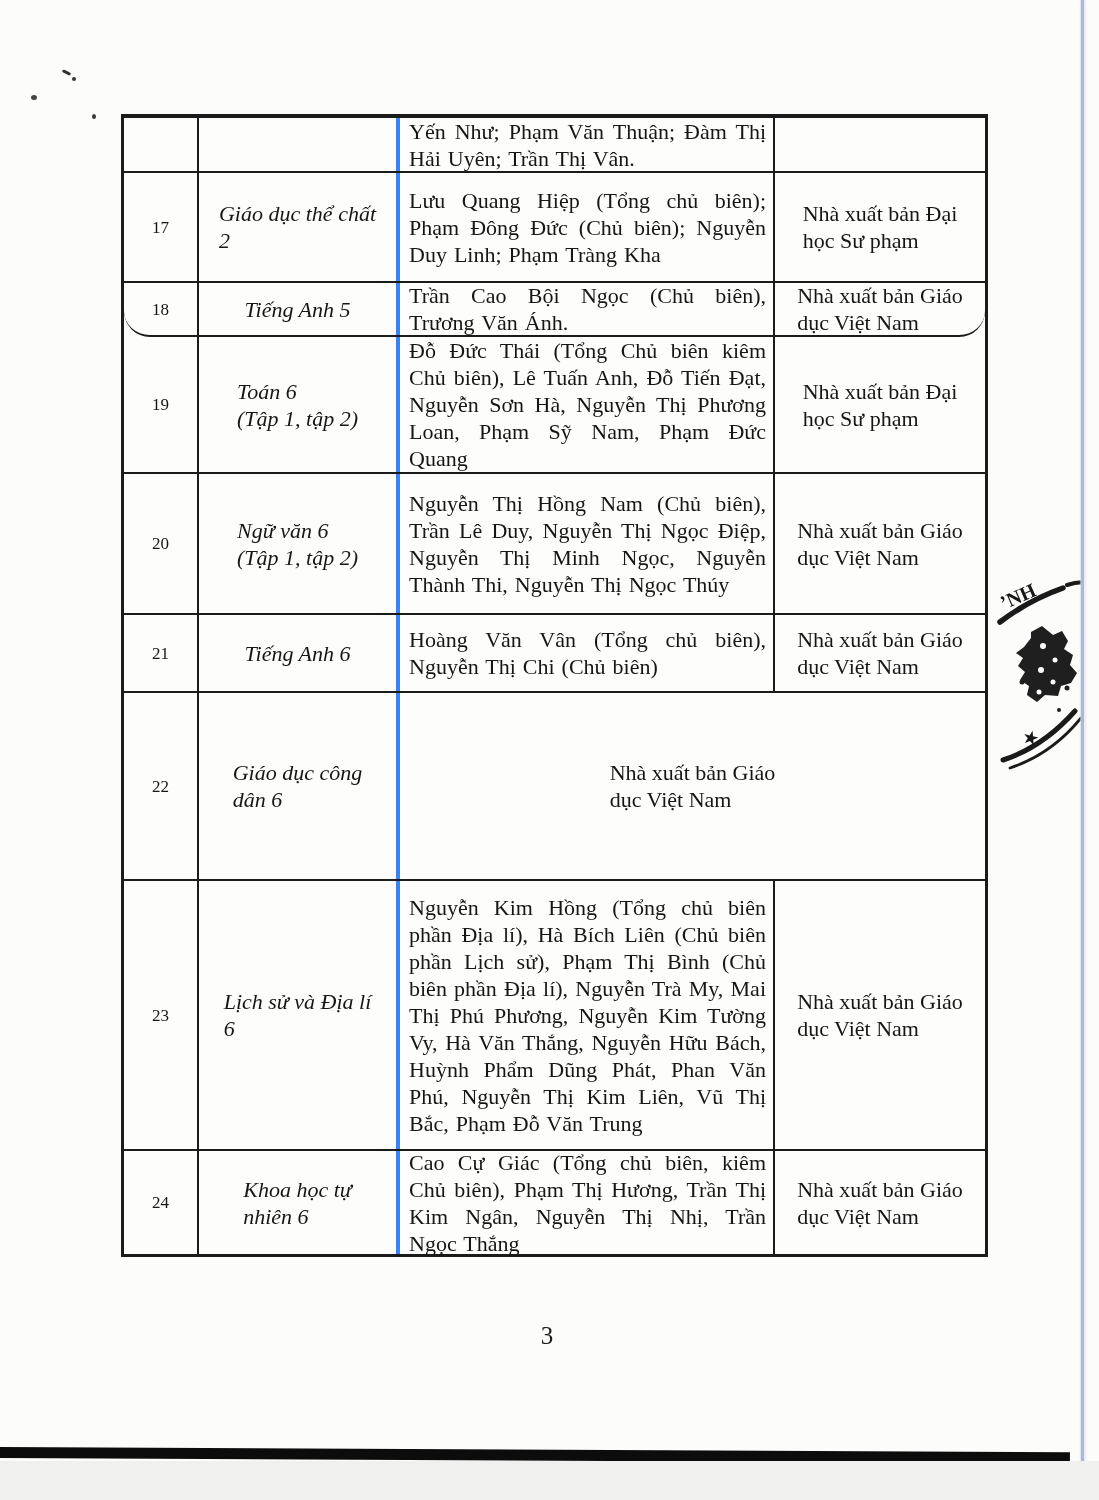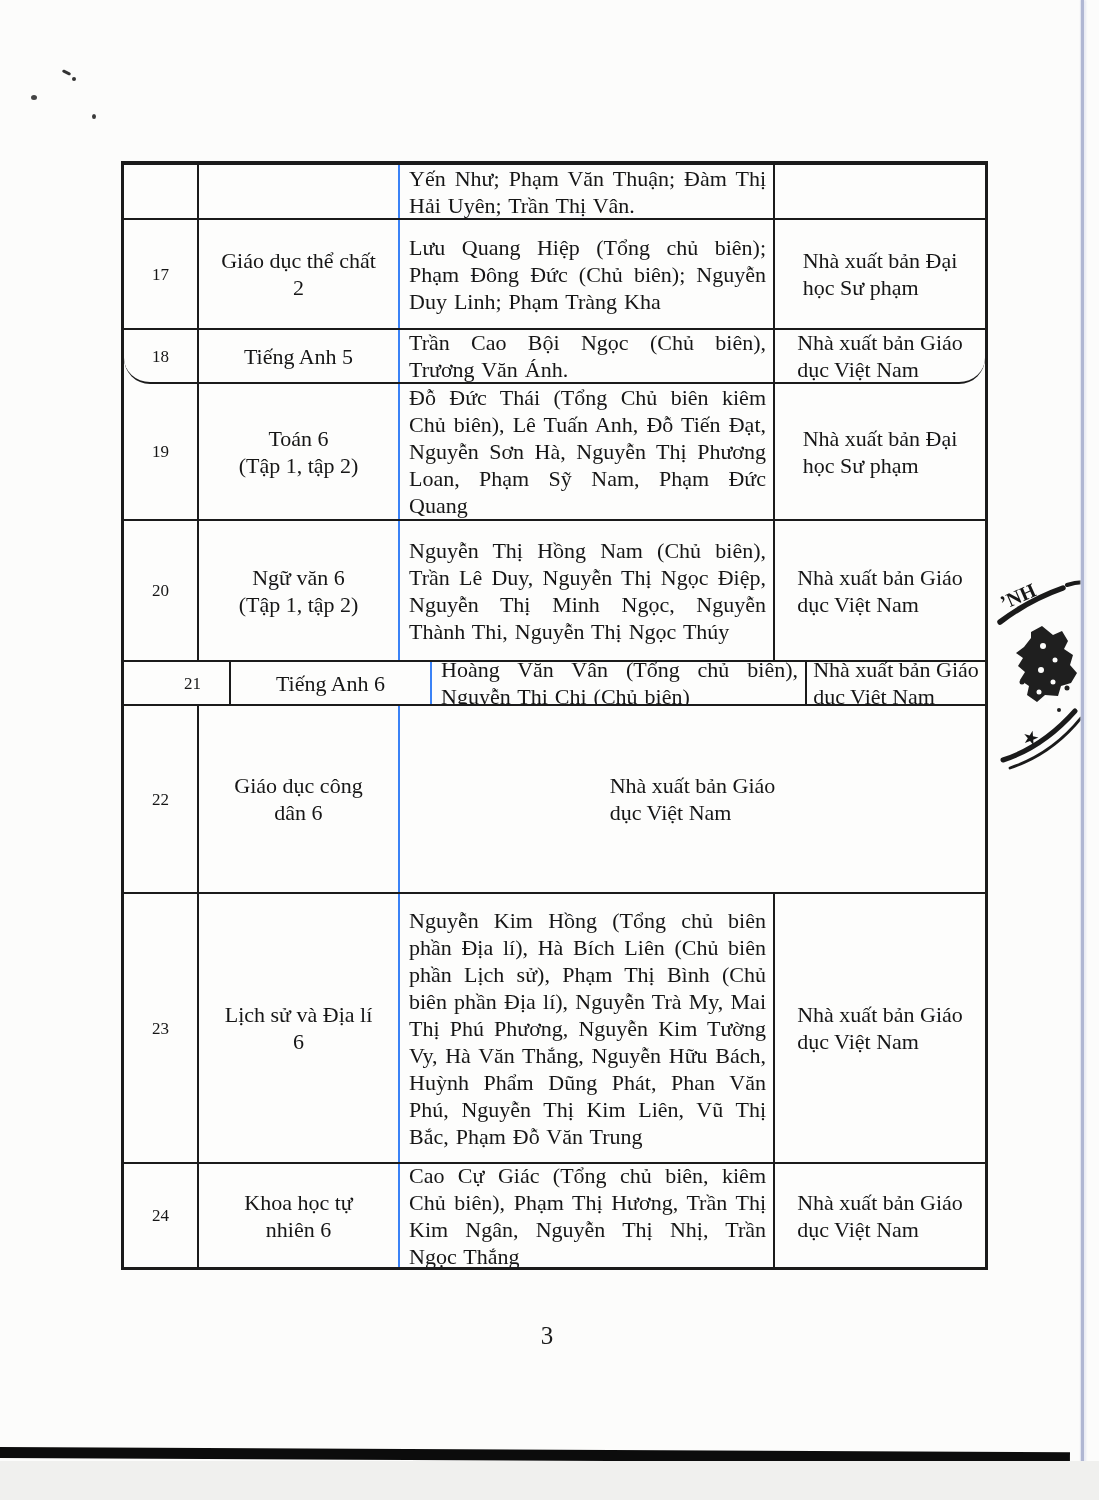--- a/index.html
+++ b/index.html
@@ -10,50 +10,49 @@
     color:#161616;
   }
   .page{position:absolute;inset:0;}
 
   
   .doc-table{
     position:absolute;left:121px;top:114px;width:867px;
     border:3px solid #1b1b1b;border-top-width:4px;
     background:#fdfdfc;
     box-sizing:border-box;
-    margin-top:47px;
   }
   .t-row{
     display:flex;align-items:stretch;
     border-bottom:2px solid #1b1b1b;
     box-sizing:border-box;
   }
   .t-row:last-child{border-bottom:none;}
   .t-row:nth-child(1){height:55px;}
   .t-row:nth-child(2){height:110px;}
   .t-row:nth-child(3){height:54px;border-radius:26px;}
   .t-row:nth-child(4){height:137px;}
   .t-row:nth-child(5){height:141px;}
-  .t-row:nth-child(6){height:44px;padding-left:32px;}
+  .t-row:nth-child(6){height:78px;}
   .t-row:nth-child(7){height:188px;}
   .t-row:nth-child(8){height:270px;}
   .t-row:nth-child(9){height:103px;}
   .cell{
     box-sizing:border-box;overflow:hidden;
     display:flex;flex-direction:column;justify-content:center;
     font-size:22px;line-height:27px;
   }
   .c-no{
     width:75px;border-right:2px solid #1b1b1b;
     align-items:center;text-align:center;font-size:17px;
   }
   .c-title{
-    width:201px;border-right:2px solid #3b82f6;
-    align-items:center;text-align:center;
-    white-space:pre-line;padding:0 6px;
+    width:201px;border-right:4px solid #3b82f6;
+    align-items:center;text-align:left;
+    white-space:pre-line;padding:0 6px;font-style:italic;
   }
   .c-authors{
     width:375px;border-right:2px solid #1b1b1b;
     padding:1px 7px 1px 9px;
     text-align:justify;word-spacing:1.5px;
   }
   .c-publisher{
     flex:1;align-items:center;text-align:left;
     white-space:pre-line;padding:0 4px;
   }

